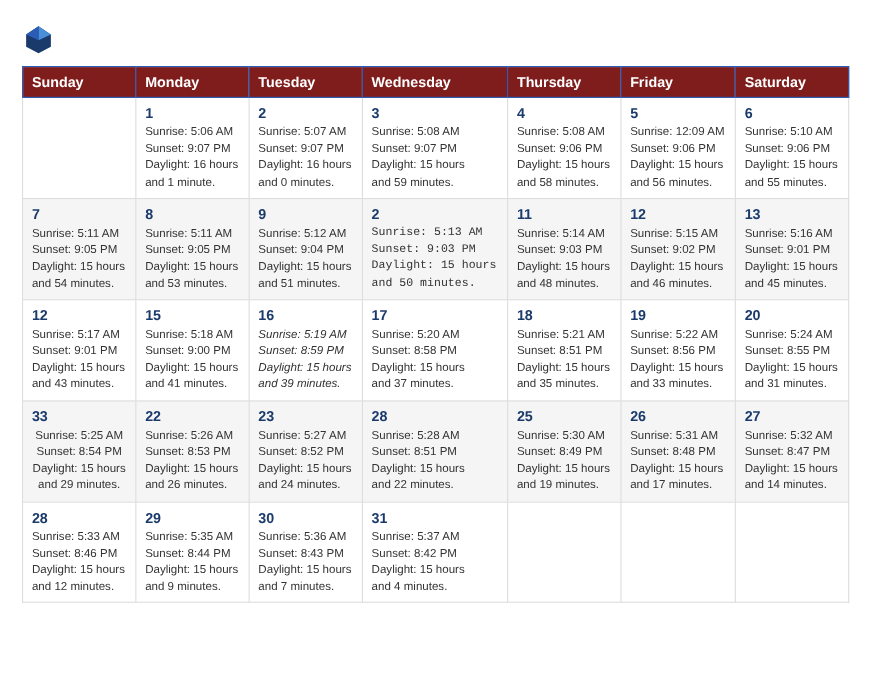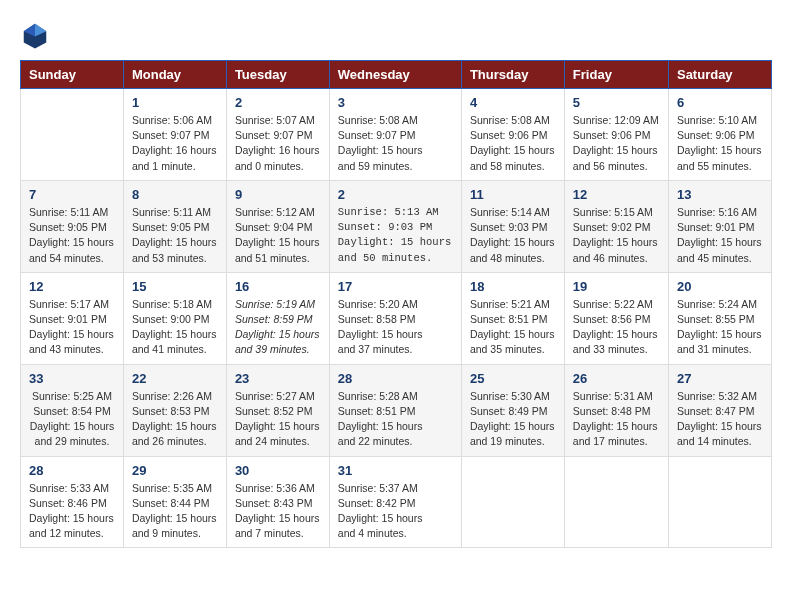--- a/index.html
+++ b/index.html
@@ -271,21 +271,21 @@
       <tr>
         <td>
           <div class="day-number">33</div>
           <div class="day-info" style="white-space: pre-line; text-align: center;">Sunrise: 5:25 AM
 Sunset: 8:54 PM
 Daylight: 15 hours
 and 29 minutes.</div>
         </td>
         <td>
           <div class="day-number">22</div>
-          <div class="day-info" style="white-space: pre-line;">Sunrise: 2:26 AM
+          <div class="day-info" style="white-space: pre-line;">Sunrise: 5:26 AM
 Sunset: 8:53 PM
 Daylight: 15 hours
 and 26 minutes.</div>
         </td>
         <td>
           <div class="day-number">23</div>
           <div class="day-info" style="white-space: pre-line;">Sunrise: 5:27 AM
 Sunset: 8:52 PM
 Daylight: 15 hours
 and 24 minutes.</div>

